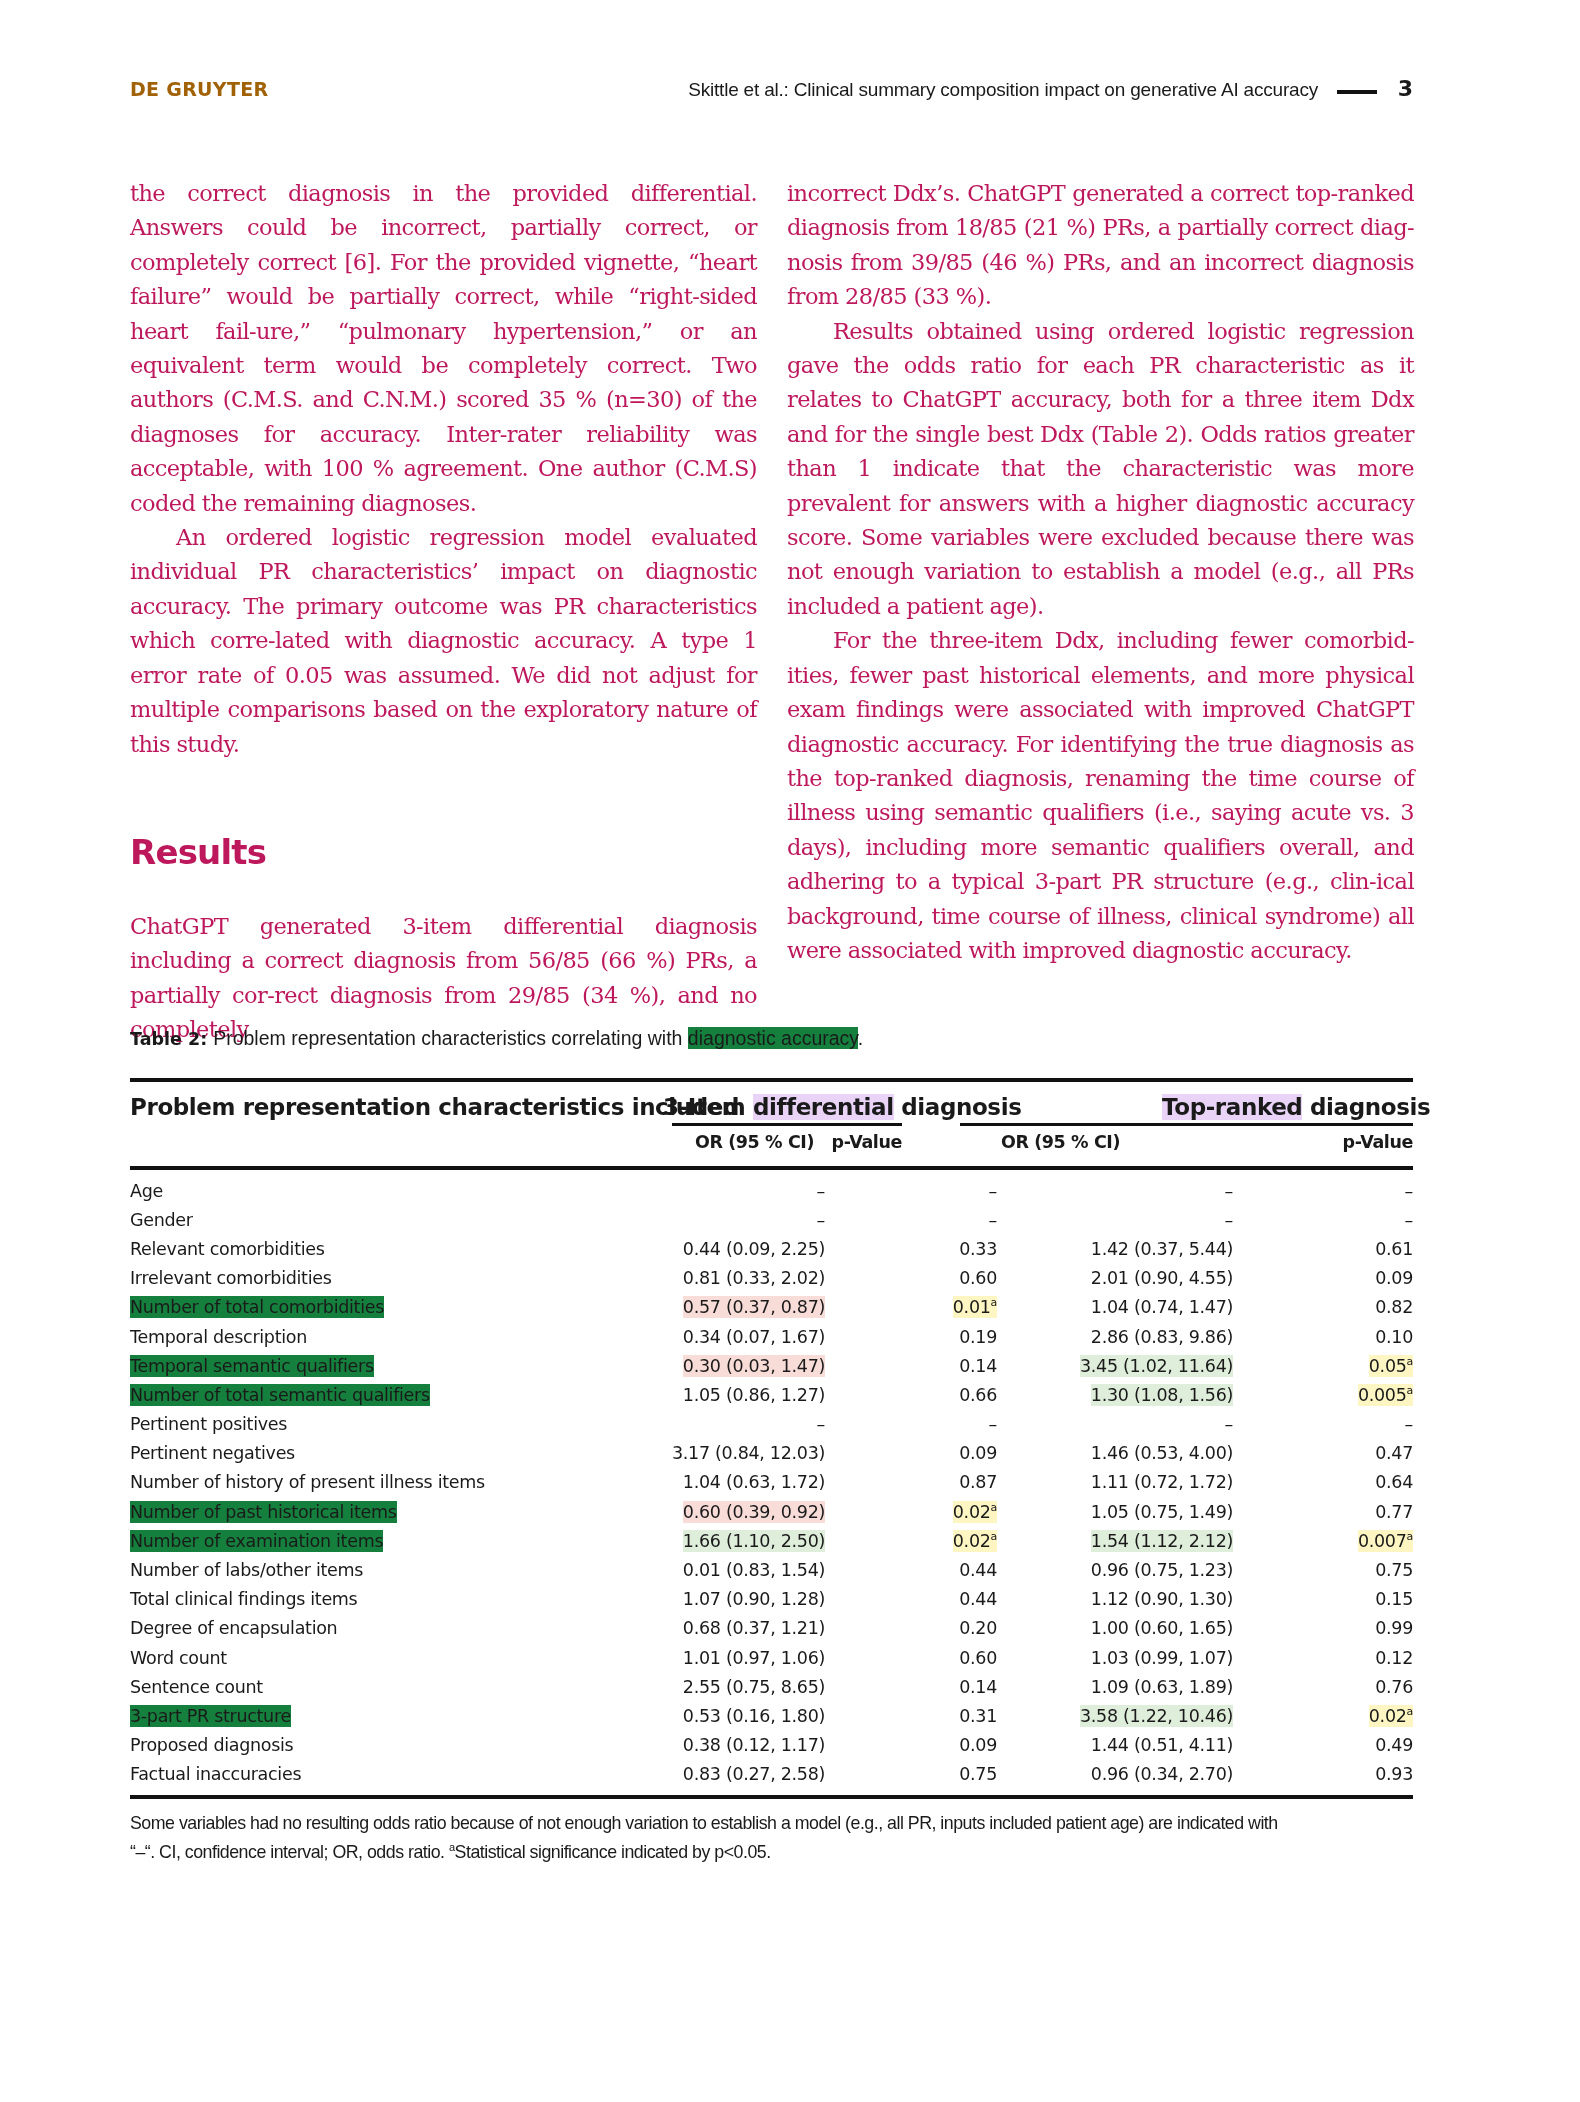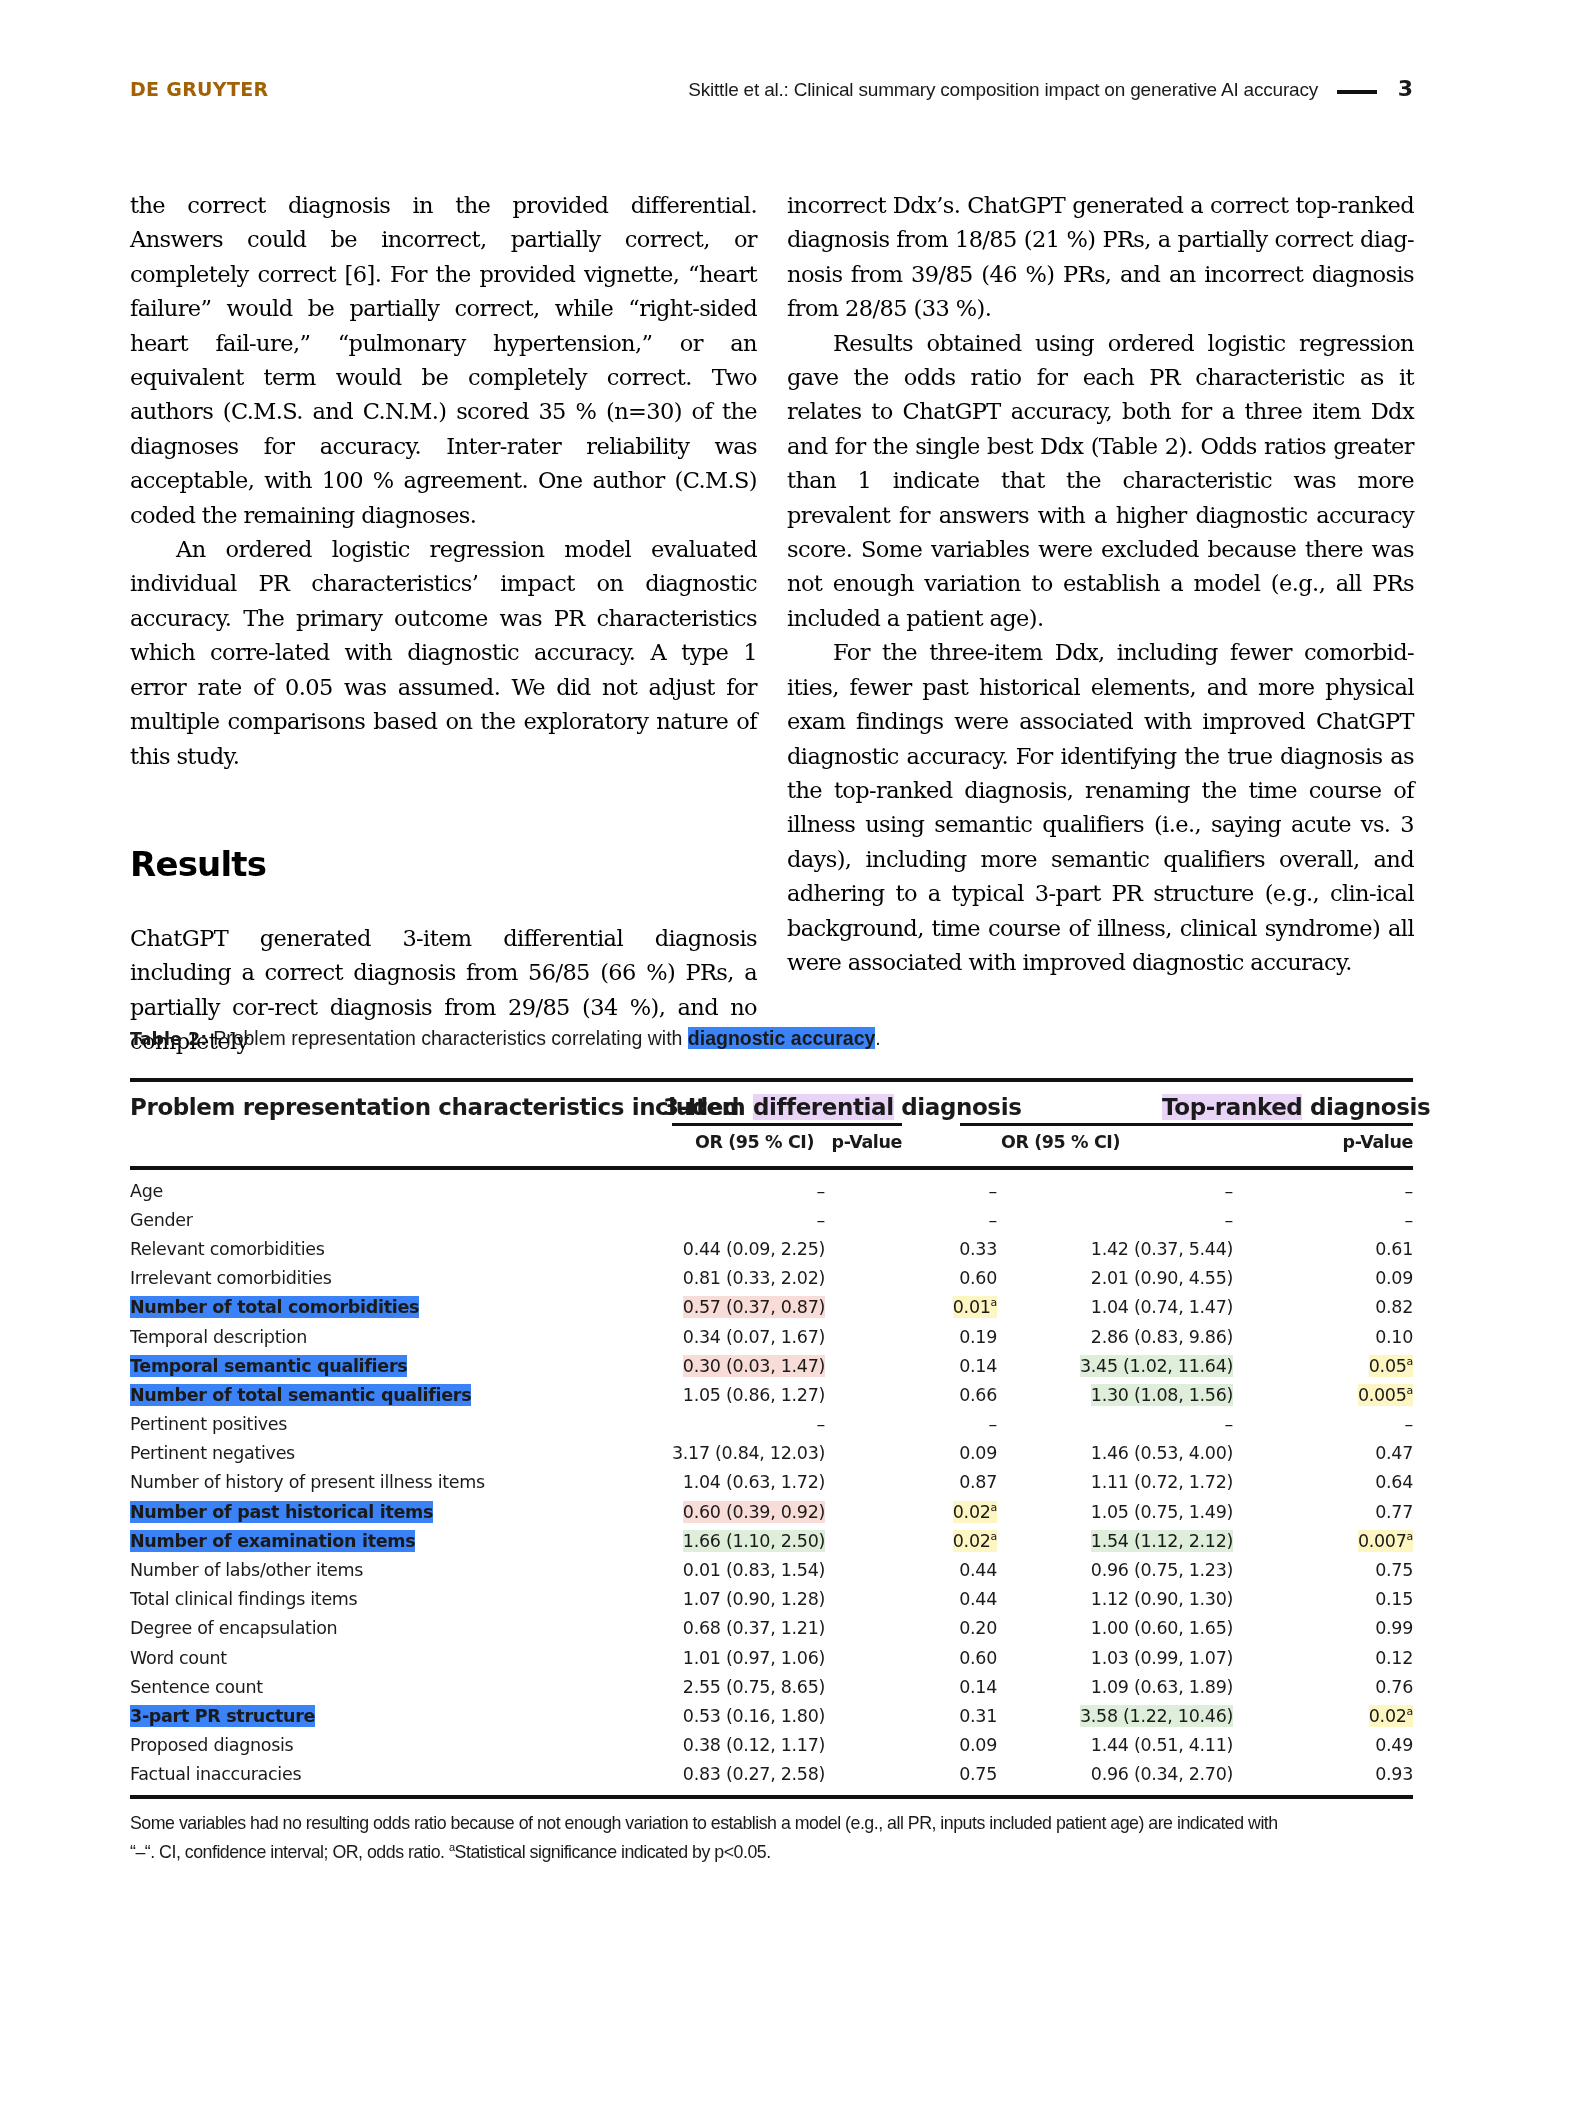--- a/index.html
+++ b/index.html
@@ -4,30 +4,30 @@
 <style>
   html, body { margin: 0; padding: 0; background: #ffffff; }
   body { width: 1580px; height: 2102px; position: relative; overflow: hidden; color: #1a1a1a; }
 
   .running-head { position: absolute; top: 78px; left: 130px; width: 1283px; height: 28px; }
   .publisher { position: absolute; left: 0; top: 0; font-family: "DejaVu Sans", sans-serif; font-weight: bold; font-size: 19px; letter-spacing: 0.3px; color: #a16207; }
   .head-title { position: absolute; right: 95px; top: 1px; font-family: "Liberation Sans", sans-serif; font-size: 19px; color: #1a1a1a; letter-spacing: -0.2px; }
   .head-dash { position: absolute; right: 36px; top: 12px; width: 40px; height: 4px; background: #111; }
   .page-num { position: absolute; right: 0; top: -2px; font-family: "DejaVu Sans", sans-serif; font-weight: bold; font-size: 22px; }
 
-  .col { position: absolute; top: 188px; font-family: "DejaVu Serif", serif; font-size: 22.5px; line-height: 34.4px; text-align: justify; letter-spacing: -0.6px; color: #000000; }
+  .col { position: absolute; top: 176px; font-family: "DejaVu Serif", serif; font-size: 22.5px; line-height: 34.4px; text-align: justify; letter-spacing: -0.6px; color: #be185d; }
   .col-left { left: 130px; width: 627px; }
   .col-right { left: 787px; width: 627px; }
   .col p { margin: 0; }
   .col p.indent { text-indent: 46px; }
   .section-head { font-family: "DejaVu Sans", sans-serif; font-weight: bold; font-size: 34px; letter-spacing: -0.8px; margin: 71px 0 37px 0; line-height: 40px; text-align: left; }
 
   .caption { position: absolute; top: 1027px; left: 130px; font-family: "Liberation Sans", sans-serif; font-size: 19.5px; color: #1a1a1a; }
   .caption .cap-label { font-family: "DejaVu Sans", sans-serif; font-weight: bold; font-size: 17.5px; margin-right: 6px; margin-top: 36px; }
-  .hl-blue { background: #3b82f6; font-weight: bold; }
+  .hl-blue { background: #15803d; }
   .hl-purple { background: #e9d4f7; }
   .hl-red { background: #f8dcd8; }
   .hl-green { background: #dfeedb; }
   .hl-yellow { background: #fdf6c3; }
 
   .table-wrap { position: absolute; top: 1078px; left: 130px; width: 1283px; }
   .rule-thick { height: 4px; background: #111; }
   .th-row { position: relative; height: 44px; font-family: "DejaVu Sans", sans-serif; font-weight: bold; font-size: 23px; letter-spacing: -0.4px; }
   .th-row2 { position: relative; height: 40px; font-family: "DejaVu Sans", sans-serif; font-weight: bold; font-size: 17.5px; letter-spacing: -0.4px; }
   .th { position: absolute; top: 12px; white-space: nowrap; }

